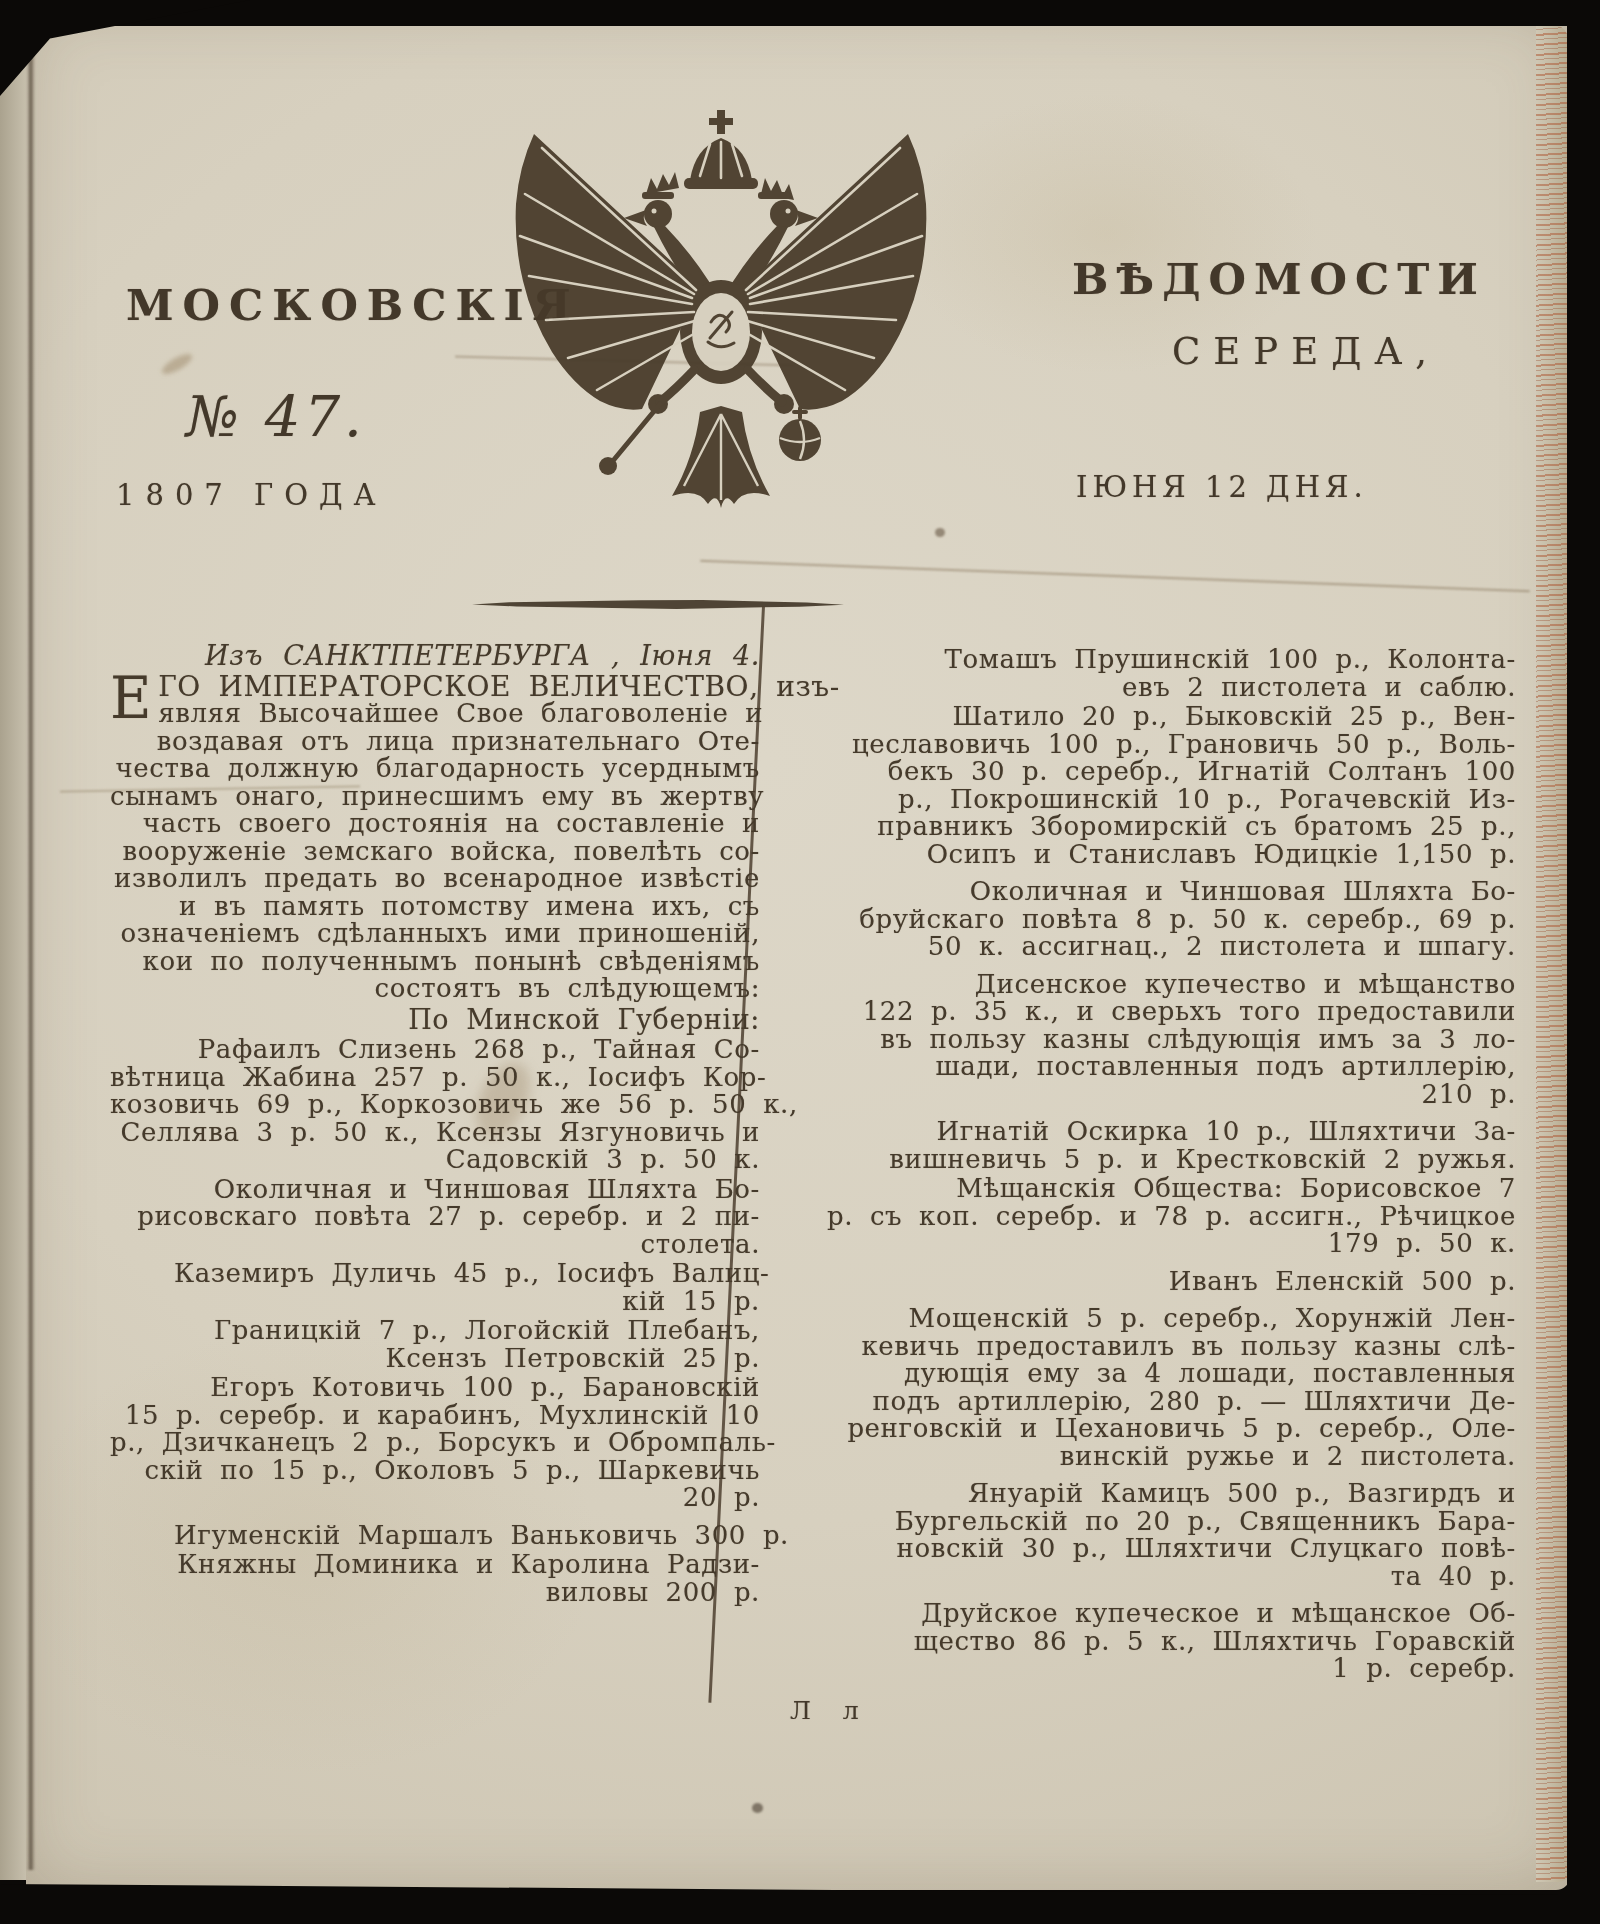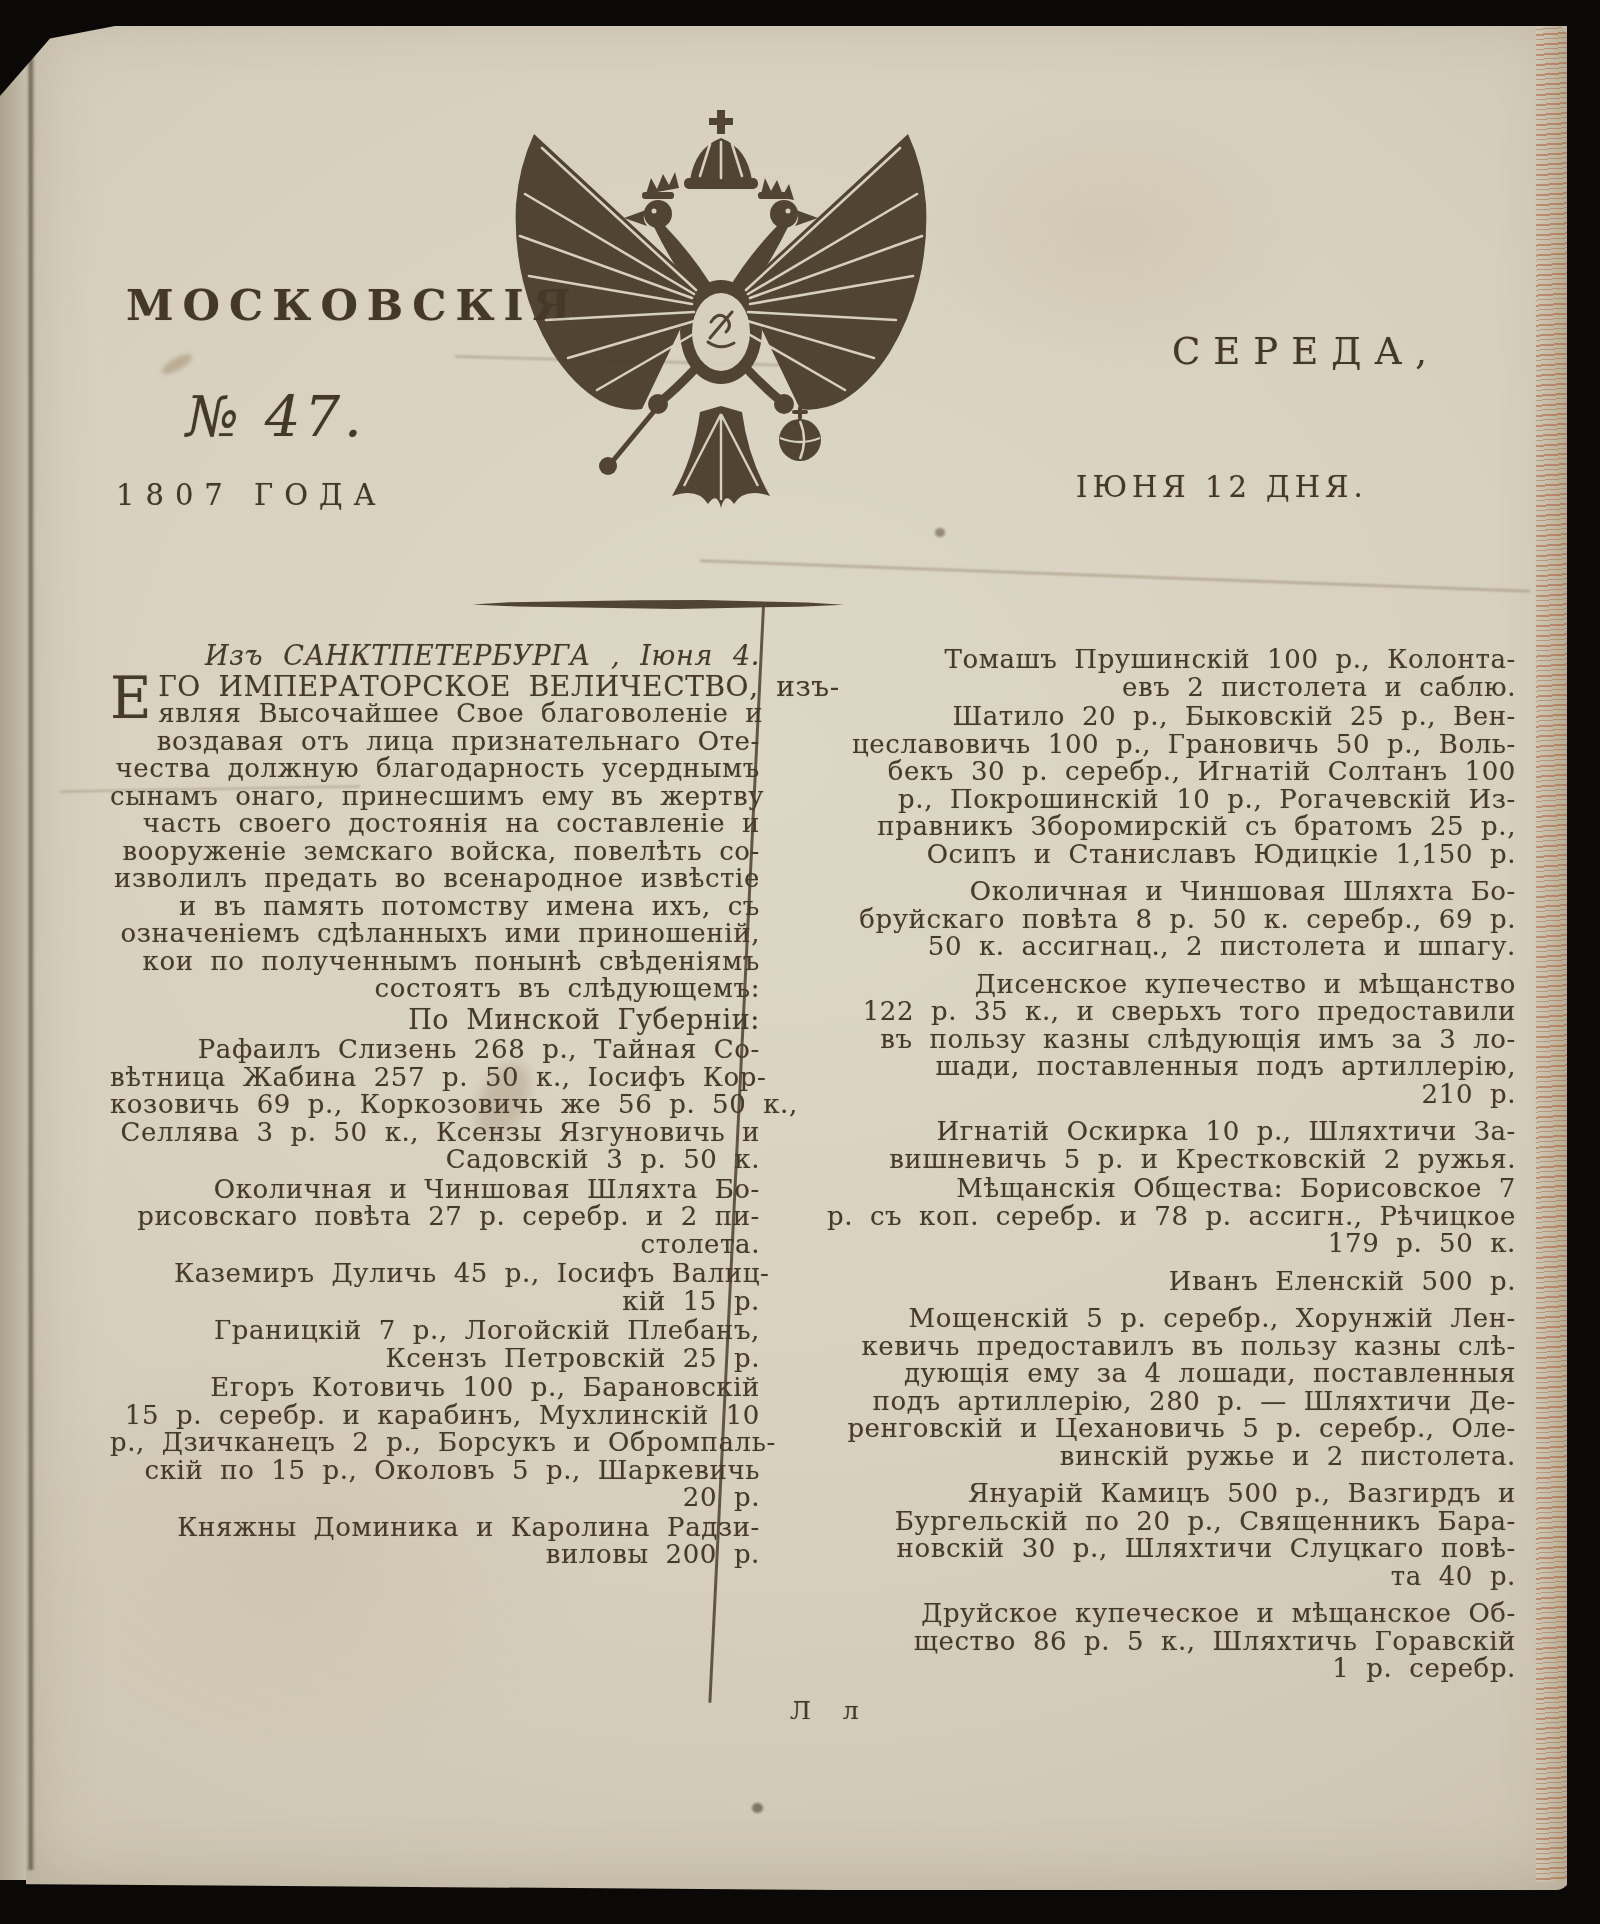--- a/index.html
+++ b/index.html
@@ -108,20 +108,21 @@
   <div class="crease1"></div>
   <div class="crease2"></div>
   <div class="crease3"></div>
 
   <div class="black-top"></div>
   <div class="black-top-wedge"></div>
   <div class="black-bottom"></div>
   <div class="black-right"></div>
 
   <div class="masthead-left ink">МОСКОВСКІЯ</div>
+  <div class="masthead-right ink">ВѢДОМОСТИ</div>
   <div class="issue-no ink">№ 47.</div>
   <div class="year-line ink">1807 ГОДА</div>
   <div class="weekday ink">СЕРЕДА,</div>
   <div class="date-line ink">ІЮНЯ 12 ДНЯ.</div>
 
   <svg class="eagle" viewBox="0 0 500 460" xmlns="http://www.w3.org/2000/svg">
     <g fill="#473a29">
       <path d="M247,4 h8 v8 h8 v7 h-8 v9 h-8 v-9 h-8 v-7 h8 z"></path>
       <path d="M220,74 Q225,42 251,32 Q277,42 282,74 Z"></path>
       <rect x="214" y="72" width="74" height="11" rx="5"></rect>
@@ -204,20 +205,21 @@
 столета.</p>
     <p class="para">Каземиръ Дуличь 45 р., Іосифъ Валиц-
 кій 15 р.</p>
     <p class="para">Границкій 7 р., Логойскій Плебанъ,
 Ксензъ Петровскій 25 р.</p>
     <p class="para">Егоръ Котовичь 100 р., Барановскій
 15 р. серебр. и карабинъ, Мухлинскій 10
 р., Дзичканецъ 2 р., Борсукъ и Обромпаль-
 скій по 15 р., Околовъ 5 р., Шаркевичь
 20 р.</p>
+    <p class="para gap">Игуменскій Маршалъ Ваньковичь 300 р.</p>
     <p class="para">Княжны Доминика и Каролина Радзи-
 виловы 200 р.</p>
   </div>
 
   <div class="col col-right">
     <p class="para">Томашъ Прушинскій 100 р., Колонта-
 евъ 2 пистолета и саблю.</p>
     <p class="para">Шатило 20 р., Быковскій 25 р., Вен-
 цеславовичь 100 р., Грановичь 50 р., Воль-
 бекъ 30 р. серебр., Игнатій Солтанъ 100

